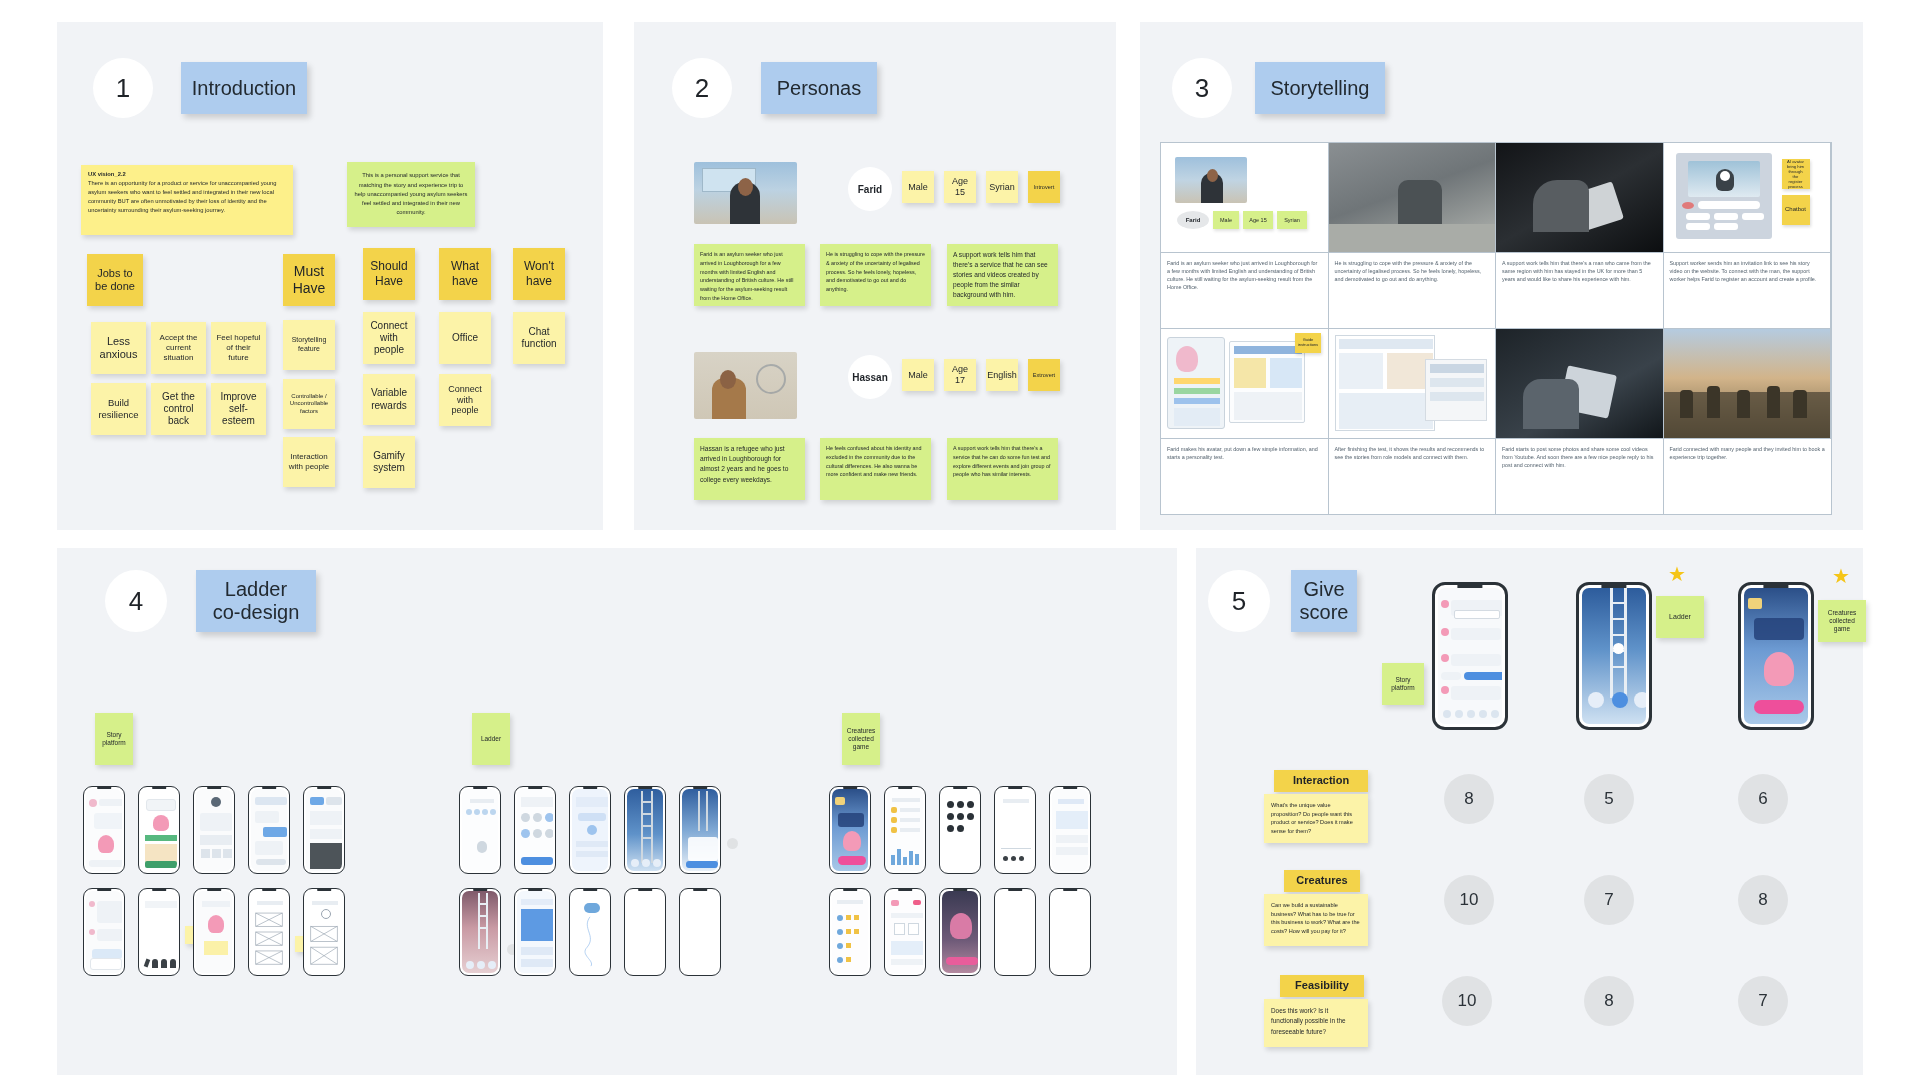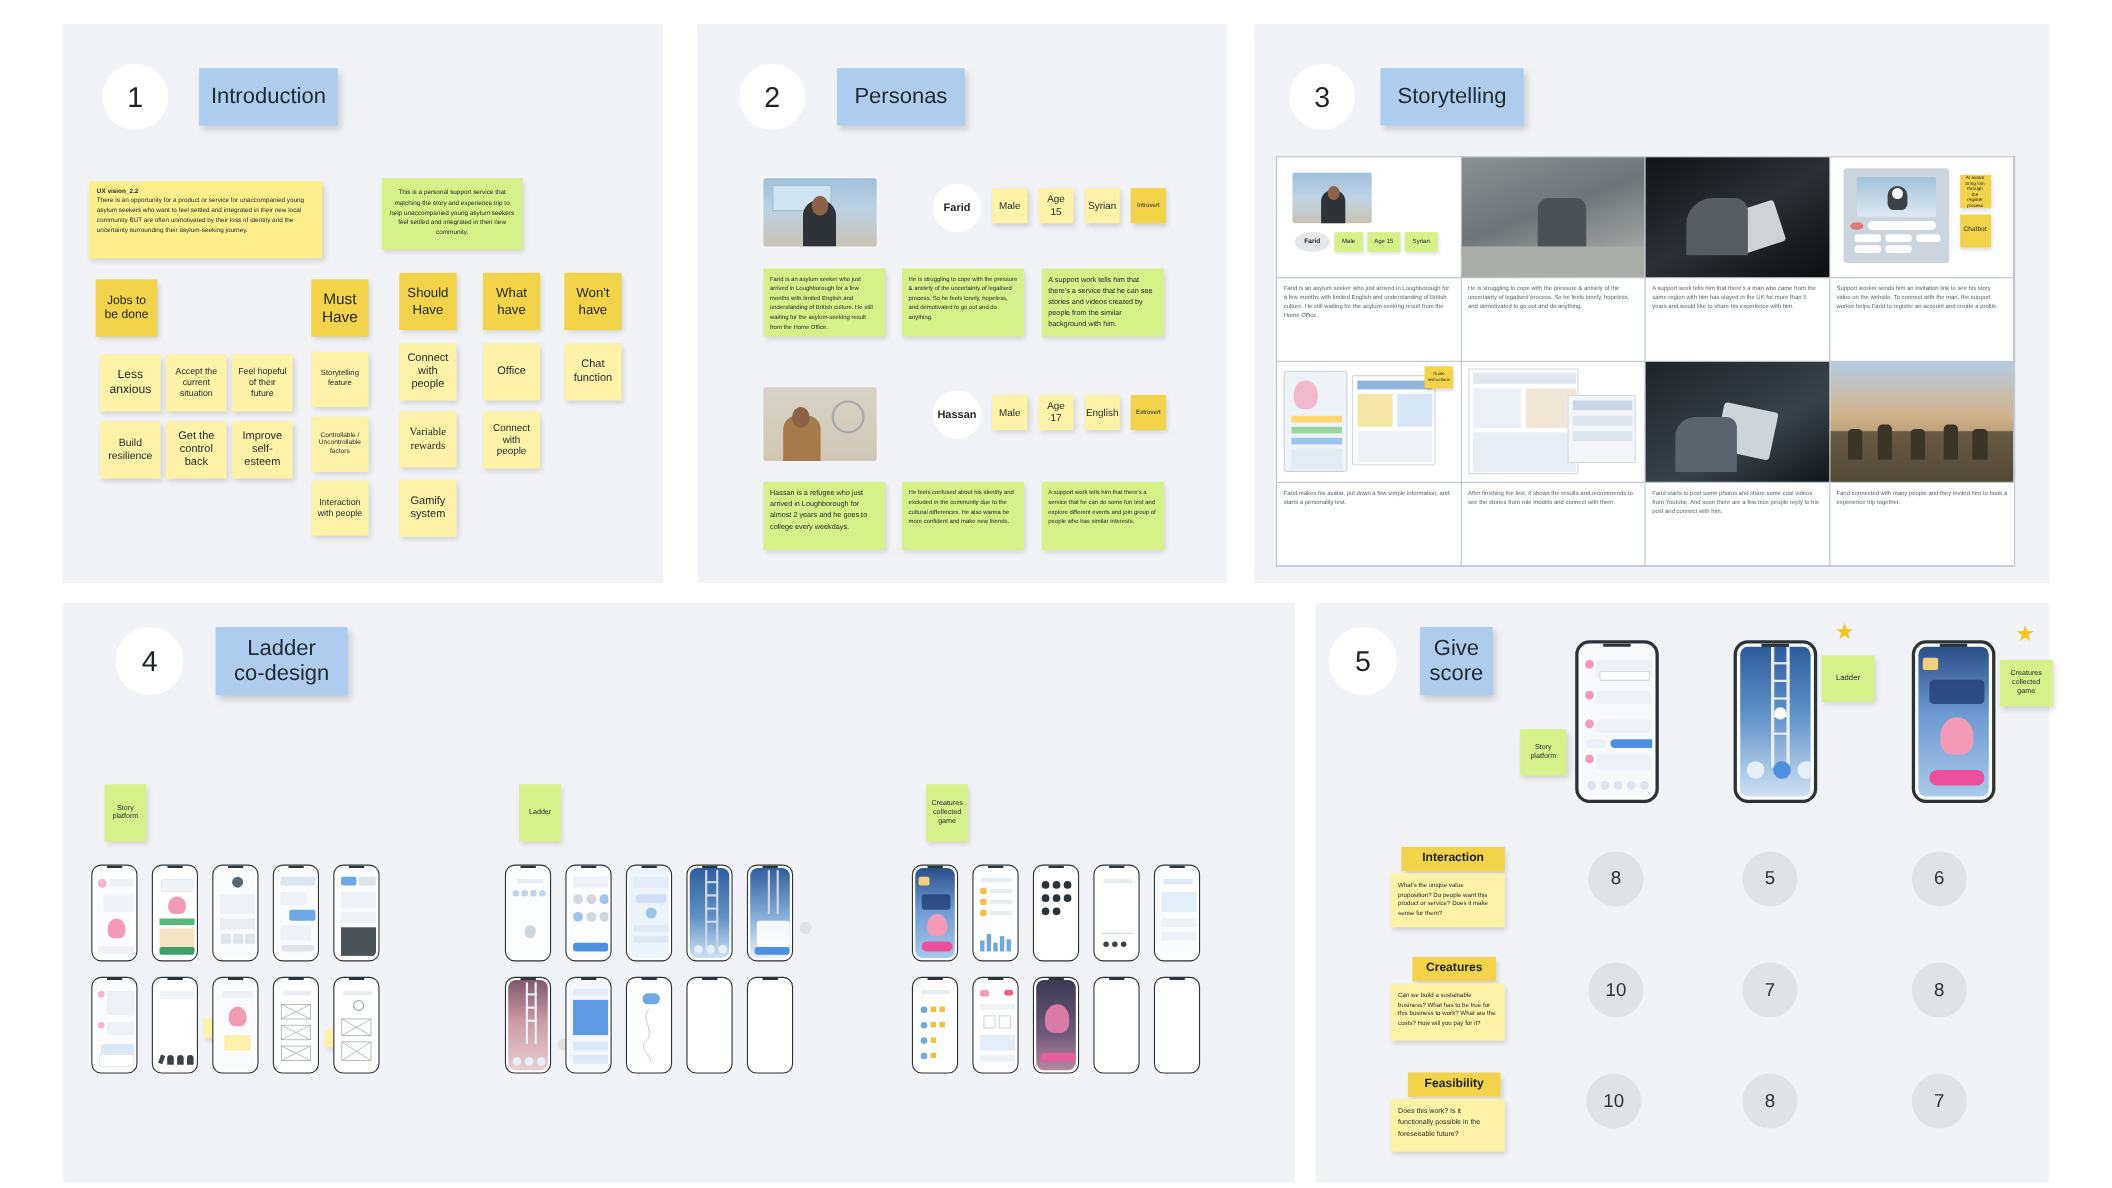--- a/index.html
+++ b/index.html
@@ -104,21 +104,21 @@
 
   <div class="note n-dyellow" style="left:226px;top:232px;width:52px;height:52px;font-size:14px;white-space:pre-line;">Must
 Have</div>
   <div class="note n-lyellow" style="left:226px;top:298px;width:52px;height:50px;font-size:7px;">Storytelling feature</div>
   <div class="note n-lyellow" style="left:226px;top:357px;width:52px;height:50px;font-size:6px;">Controllable / Uncontrollable factors</div>
   <div class="note n-lyellow" style="left:226px;top:415px;width:52px;height:50px;font-size:8px;">Interaction with people</div>
 
   <div class="note n-dyellow" style="left:306px;top:226px;width:52px;height:52px;font-size:12px;white-space:pre-line;">Should
 Have</div>
   <div class="note n-lyellow" style="left:306px;top:290px;width:52px;height:52px;font-size:10px;">Connect with people</div>
-  <div class="note n-lyellow" style="left:306px;top:352px;width:52px;height:51px;font-size:10px;font-family:Liberation Serif, serif;">Variable rewards</div>
+  <div class="note n-lyellow" style="left:306px;top:352px;width:52px;height:51px;font-size:10px;">Variable rewards</div>
   <div class="note n-lyellow" style="left:306px;top:414px;width:52px;height:52px;font-size:10px;">Gamify system</div>
 
   <div class="note n-dyellow" style="left:382px;top:226px;width:52px;height:52px;font-size:12px;white-space:pre-line;">What
 have</div>
   <div class="note n-lyellow" style="left:382px;top:290px;width:52px;height:52px;font-size:10px;">Office</div>
   <div class="note n-lyellow" style="left:382px;top:352px;width:52px;height:52px;font-size:9px;">Connect with people</div>
 
   <div class="note n-dyellow" style="left:456px;top:226px;width:52px;height:52px;font-size:12px;white-space:pre-line;">Won't
 have</div>
   <div class="note n-lyellow" style="left:456px;top:290px;width:52px;height:52px;font-size:10px;">Chat function</div>

